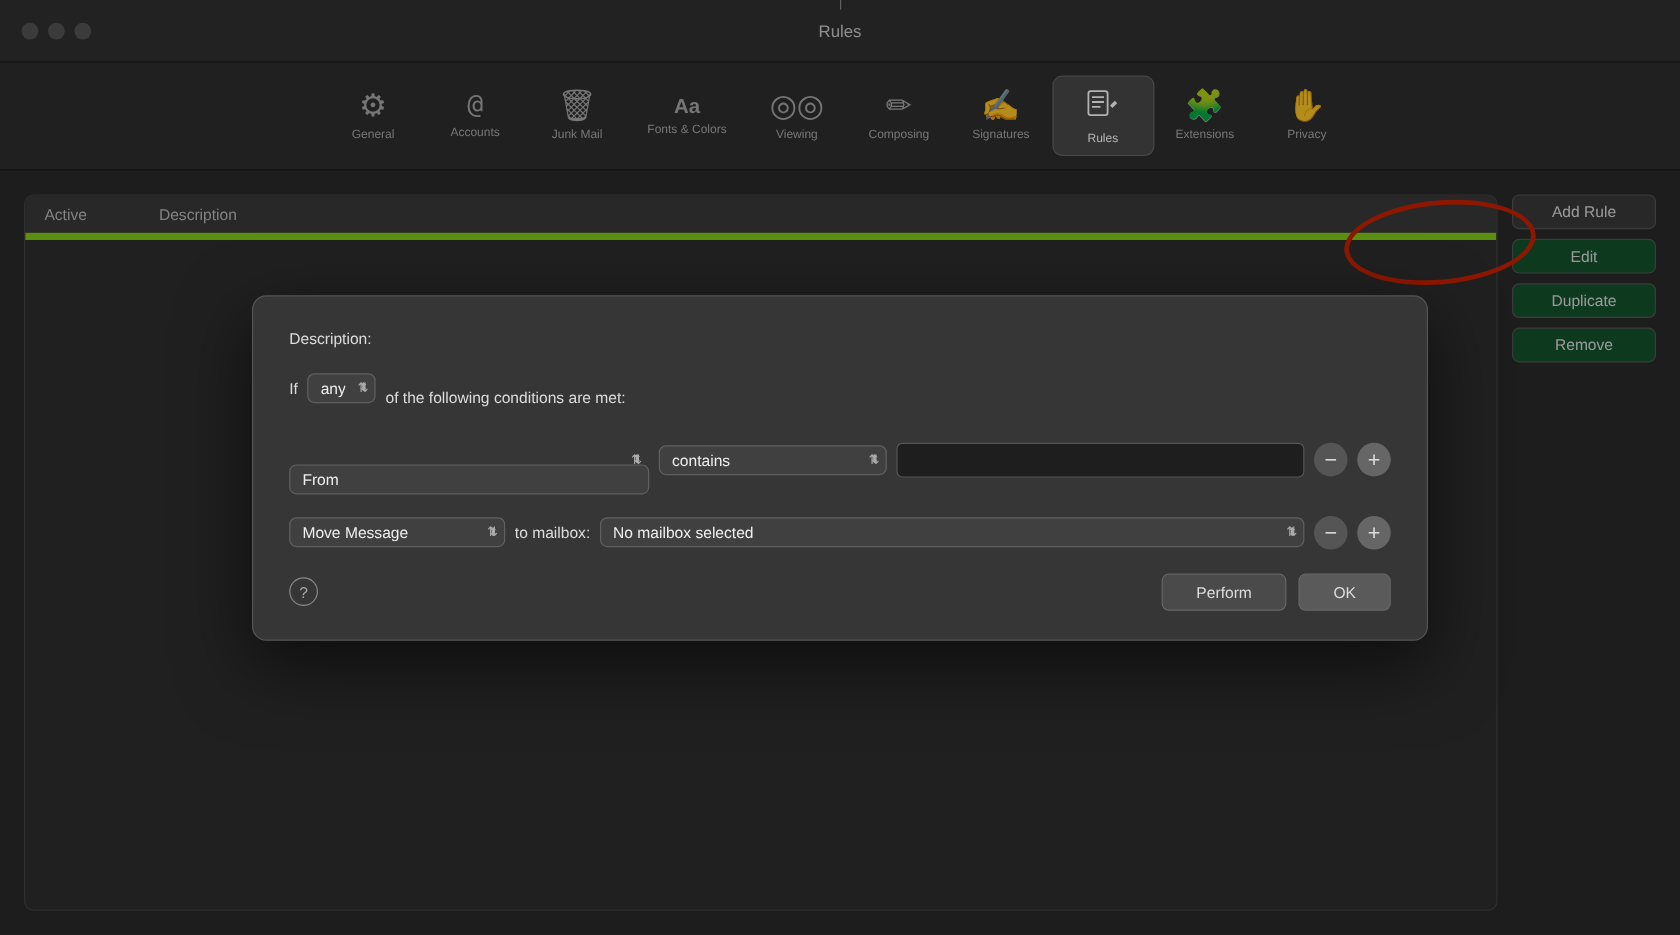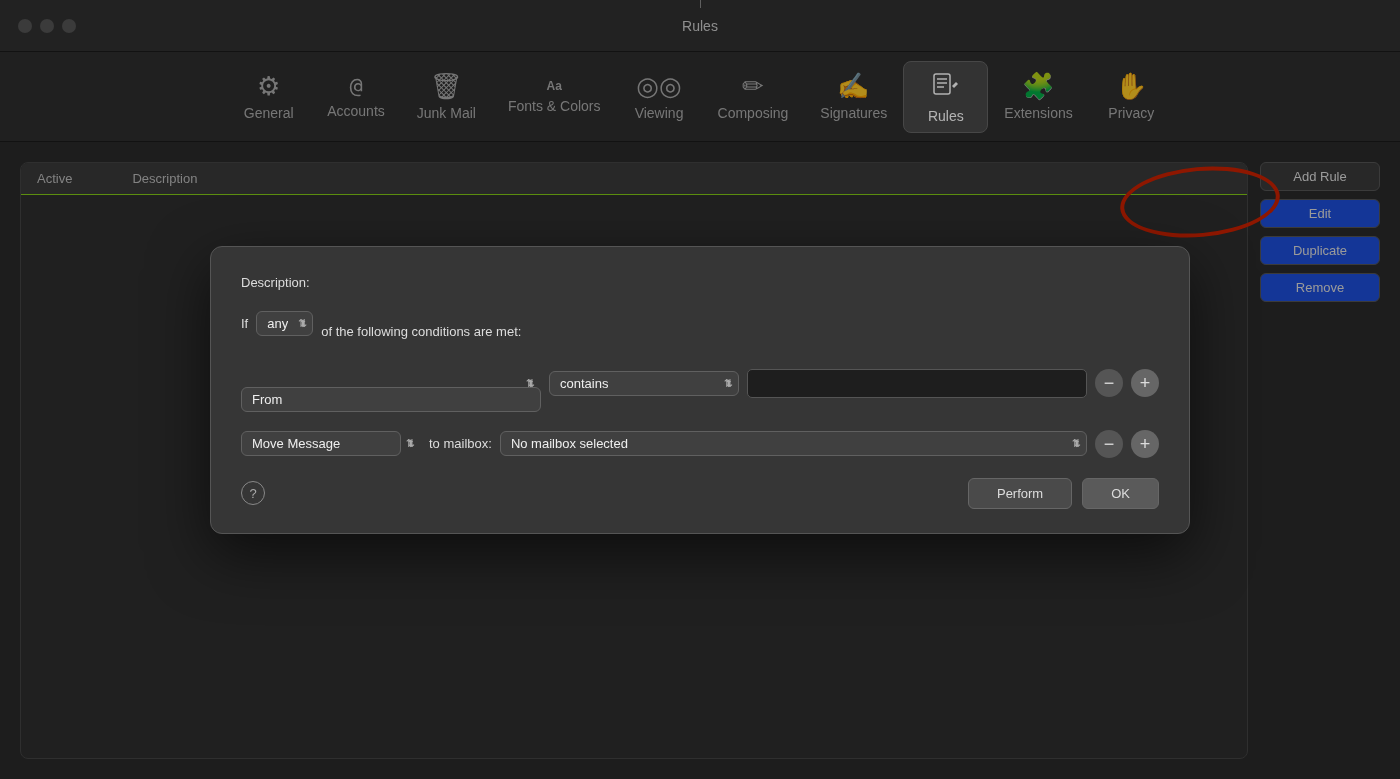--- a/index.html
+++ b/index.html
@@ -67,21 +67,21 @@
     }
     .toolbar-icon {
       font-size: 26px;
       color: #aaa;
       line-height: 1;
     }
     .toolbar-item.active .toolbar-icon {
       color: #fff;
     }
     .toolbar-label {
-      font-size: 14px;
+      font-size: 10px;
       color: #aaa;
     }
     .toolbar-item.active .toolbar-label {
       color: #fff;
     }
 
     
     .main-content {
       display: flex;
       padding: 20px;
@@ -94,21 +94,21 @@
     .rules-panel {
       flex: 1;
       background: #2e2e2e;
       border-radius: 8px;
       border: 1px solid #444;
       overflow: hidden;
     }
     .rules-header {
       display: flex;
       background: #3a3a3a;
-      border-bottom: 1px solid #84cc16;
+      border-bottom: 6px solid #84cc16;
       padding: 8px 16px;
       gap: 60px;
     }
     .rules-header-col {
       font-size: 13px;
       color: #bbb;
       font-weight: 500;
     }
     .rule-row {
       display: flex;
@@ -131,21 +131,21 @@
 
     
     .side-buttons {
       display: flex;
       flex-direction: column;
       gap: 8px;
       padding-left: 12px;
       padding-top: 0;
     }
     .side-btn {
-      background: #1d4ed8;
+      background: #14532d;
       border: 1px solid #555;
       border-radius: 6px;
       color: #ddd;
       font-size: 13px;
       padding: 6px 20px;
       cursor: pointer;
       min-width: 120px;
       text-align: center;
     }
     .side-btn.primary {
@@ -376,21 +376,21 @@
   </div>
   <div class="toolbar-item">
     <div class="toolbar-icon" style="font-family:monospace;font-size:22px;">@</div>
     <div class="toolbar-label">Accounts</div>
   </div>
   <div class="toolbar-item">
     <div class="toolbar-icon">🗑</div>
     <div class="toolbar-label">Junk Mail</div>
   </div>
   <div class="toolbar-item">
-    <div class="toolbar-icon" style="font-size:12px;font-weight:bold;text-align:center;">Aa</div>
+    <div class="toolbar-icon" style="font-size:17px;font-weight:bold;text-align:center;">Aa</div>
     <div class="toolbar-label">Fonts &amp; Colors</div>
   </div>
   <div class="toolbar-item">
     <div class="toolbar-icon">◎◎</div>
     <div class="toolbar-label">Viewing</div>
   </div>
   <div class="toolbar-item">
     <div class="toolbar-icon">✏</div>
     <div class="toolbar-label">Composing</div>
   </div>
@@ -481,21 +481,21 @@
         <span style="position:absolute;right:6px;color:#aaa;font-size:10px;pointer-events:none;">⬍</span>
       </div>
       <input class="condition-text-input" type="text" value="" style="">
       <button class="circle-btn">−</button>
       <button class="circle-btn plus">+</button>
     </div>
 
 
     <div class="action-row">
       <div class="select-wrapper-v" style="flex:0 0 180px;">
-        <select class="mac-select action-select" style="width:160px;">
+        <select class="mac-select action-select" style="width:180px;">
           <option>Move Message</option>
           <option>Copy Message</option>
           <option>Mark as Read</option>
           <option>Delete Message</option>
           <option>Reply to Message</option>
         </select>
         <span style="position:absolute;right:6px;color:#aaa;font-size:10px;pointer-events:none;">⬍</span>
       </div>
       <span class="to-mailbox-label">to mailbox:</span>
       <div class="select-wrapper-v" style="flex:1;">

